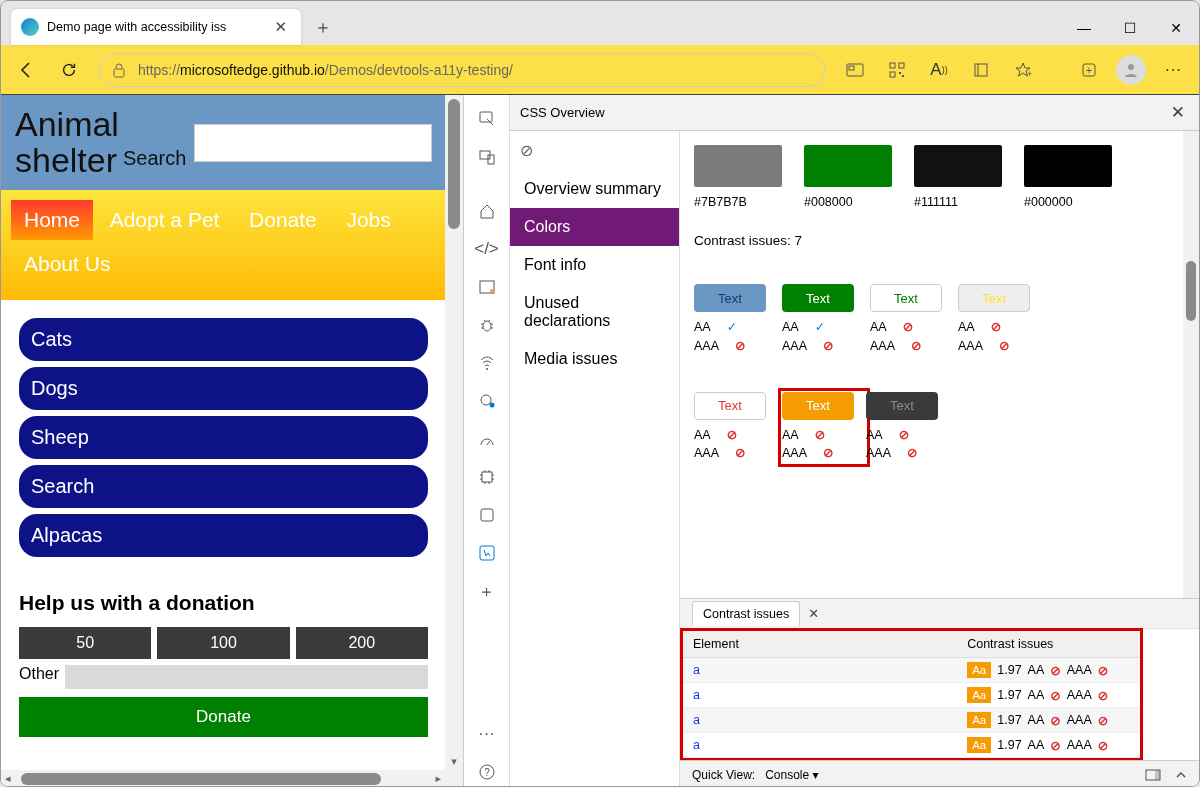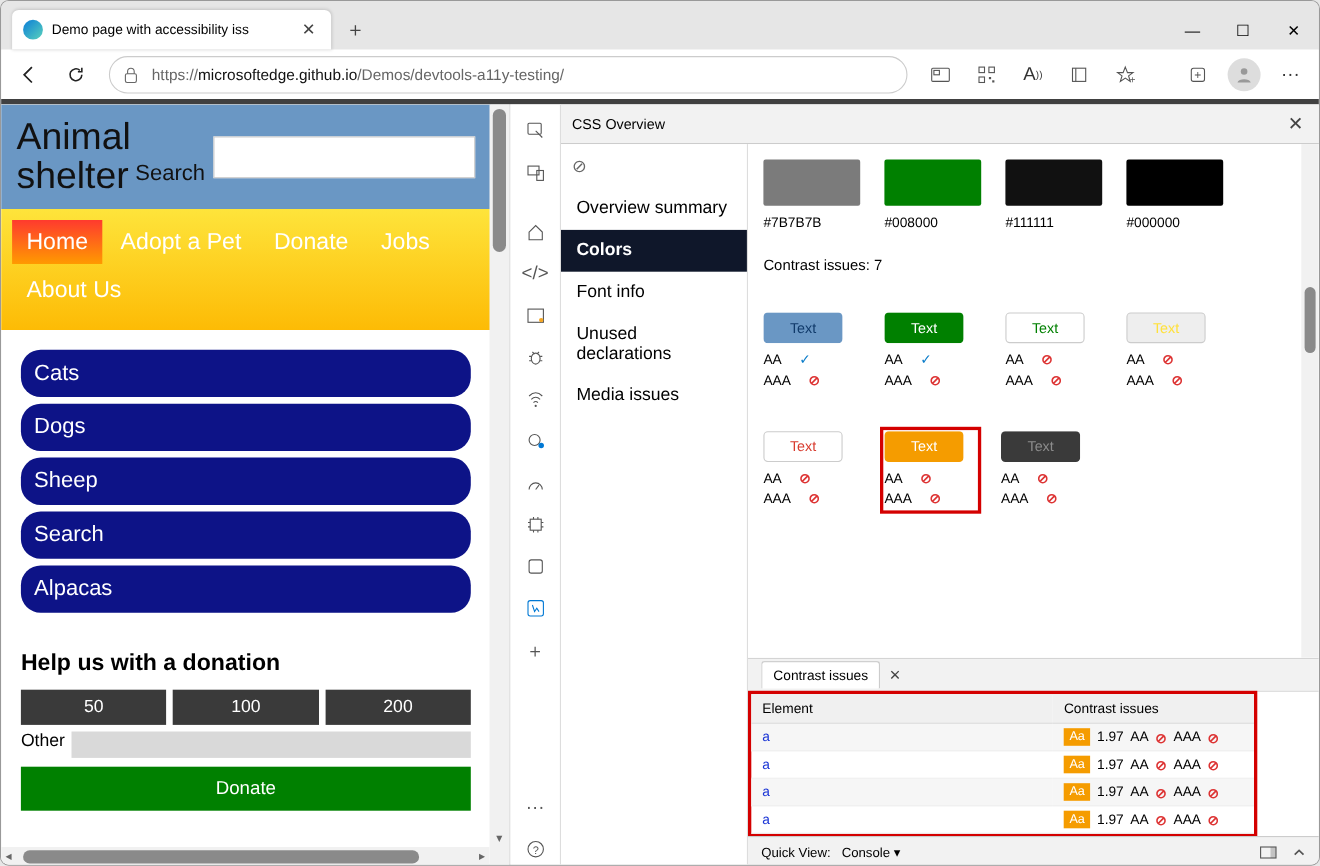--- a/index.html
+++ b/index.html
@@ -8,21 +8,21 @@
 
 .titlebar { height: 44px; display: flex; align-items: flex-end; background: #e6e6e6; }
 .tab { display: flex; align-items: center; background: #fff; border-radius: 6px 6px 0 0; height: 36px; padding: 0 10px; margin-left: 10px; width: 290px; box-shadow: 0 0 3px rgba(0,0,0,0.15); }
 .tab .favicon { width: 18px; height: 18px; margin-right: 8px; border-radius: 50%; background: linear-gradient(135deg,#0b7ed8,#5ad2bc); flex-shrink:0; }
 .tab .title { flex:1; white-space:nowrap; overflow:hidden; text-overflow:ellipsis; font-size: 12.5px; }
 .tab .close { font-size: 15px; color:#444; padding: 0 4px; }
 .newtab { width:32px; height:32px; display:flex; align-items:center; justify-content:center; font-size:18px; color:#444; margin-left:6px; margin-bottom:2px;}
 .winbtns { margin-left:auto; display:flex; }
 .winbtn { width:46px; height:34px; display:flex; align-items:center; justify-content:center; font-size:14px; }
 
-.toolbar { height: 50px; background:#ffffff; display:flex; align-items:center; padding: 0 8px; gap:6px; border-bottom:5px solid #404040;}
+.toolbar { height: 50px; background:#fde047; display:flex; align-items:center; padding: 0 8px; gap:6px; border-bottom:1px solid #404040;}
 .toolbtn { width:36px; height:36px; display:flex; align-items:center; justify-content:center; border-radius:6px; color:#333; font-size:17px;}
 .urlbox { flex:1; height:34px; border:1px solid #ccc; border-radius:17px; display:flex; align-items:center; padding:0 12px; margin:0 6px; font-size:14px; color:#666;}
 .urlbox .lock { margin-right:12px; color:#666;}
 .urlbox .dom { color:#111; }
 .avatar { width:30px; height:30px; border-radius:50%; background:#ddd; display:flex; align-items:center; justify-content:center;}
 
 .main { display:flex; height: calc(787px - 44px - 50px); }
 
 
 .page { width: 462px; background:#fff; position:relative; overflow:hidden;}
@@ -55,30 +55,30 @@
 .dticons .ic { width:32px; height:32px; display:flex; align-items:center; justify-content:center; color:#555; font-size:17px; border-radius:4px;}
 .dticons .ic.act { color:#0078d4;}
 .dtbody { flex:1; display:flex; flex-direction:column;}
 .dttabs { height:36px; background:#f2f2f2; display:flex; align-items:center; padding:0 10px; border-bottom:1px solid #ccc;}
 .dttabs .title{ font-size:13px;}
 .dttabs .x { margin-left:auto; font-size:17px; color:#444; padding:4px;}
 .dtcontent{ flex:1; display:flex; overflow:hidden;}
 .sidemenu{ width:170px; background:#fff; border-right:1px solid #ddd;}
 .sidemenu .hdricon{ padding:10px; color:#666; font-size:16px;}
 .sidemenu .mi { padding:10px 14px; font-size:16px;}
-.sidemenu .mi.act{ background:#0f172a; color:#fff;font-weight:bold;}
+.sidemenu .mi.act{ background:#701a75; color:#fff;}
 .ovpane{ flex:1; background:#fff; position:relative; overflow:hidden;}
 .ovcontent{padding:14px 14px 8px;}
 .swatches{ display:flex; gap:22px;}
 .sw { width:88px;}
 .sw .box{ height:42px; border-radius:2px; }
 .sw .lbl{ margin-top:8px; font-size:12.5px;}
 .ci-title{ margin-top:24px; font-size:13.5px;}
 .tiles{ margin-top:10px;}
-.tilerow{display:flex; gap:22px; margin-bottom:18px;margin-top:36px;}
+.tilerow{display:flex; margin-bottom:18px;margin-top:36px;}
 .tile{ width:88px;}
 .tile.hl{ outline:3px solid #d40000; outline-offset:-1px; padding:2px; margin:-2px;}
 .txtchip{ width:72px; height:28px; border-radius:4px; display:flex; align-items:center; justify-content:center; font-size:13px; border:1px solid transparent;}
 .ratings{ margin-top:6px; font-size:12.5px;}
 .rrow{ display:flex; align-items:center; gap:16px; line-height:1.5;}
 .ok{color:#0a7cc9;}
 .bad{color:#d33; font-weight:700;}
 .ov-scroll{position:absolute; right:0; top:0; width:16px; bottom:0; background:#f1f1f1;}
 .ov-scroll .th{position:absolute; left:3px; right:3px; top:130px; height:60px; background:#8a8a8a; border-radius:6px;}
 

